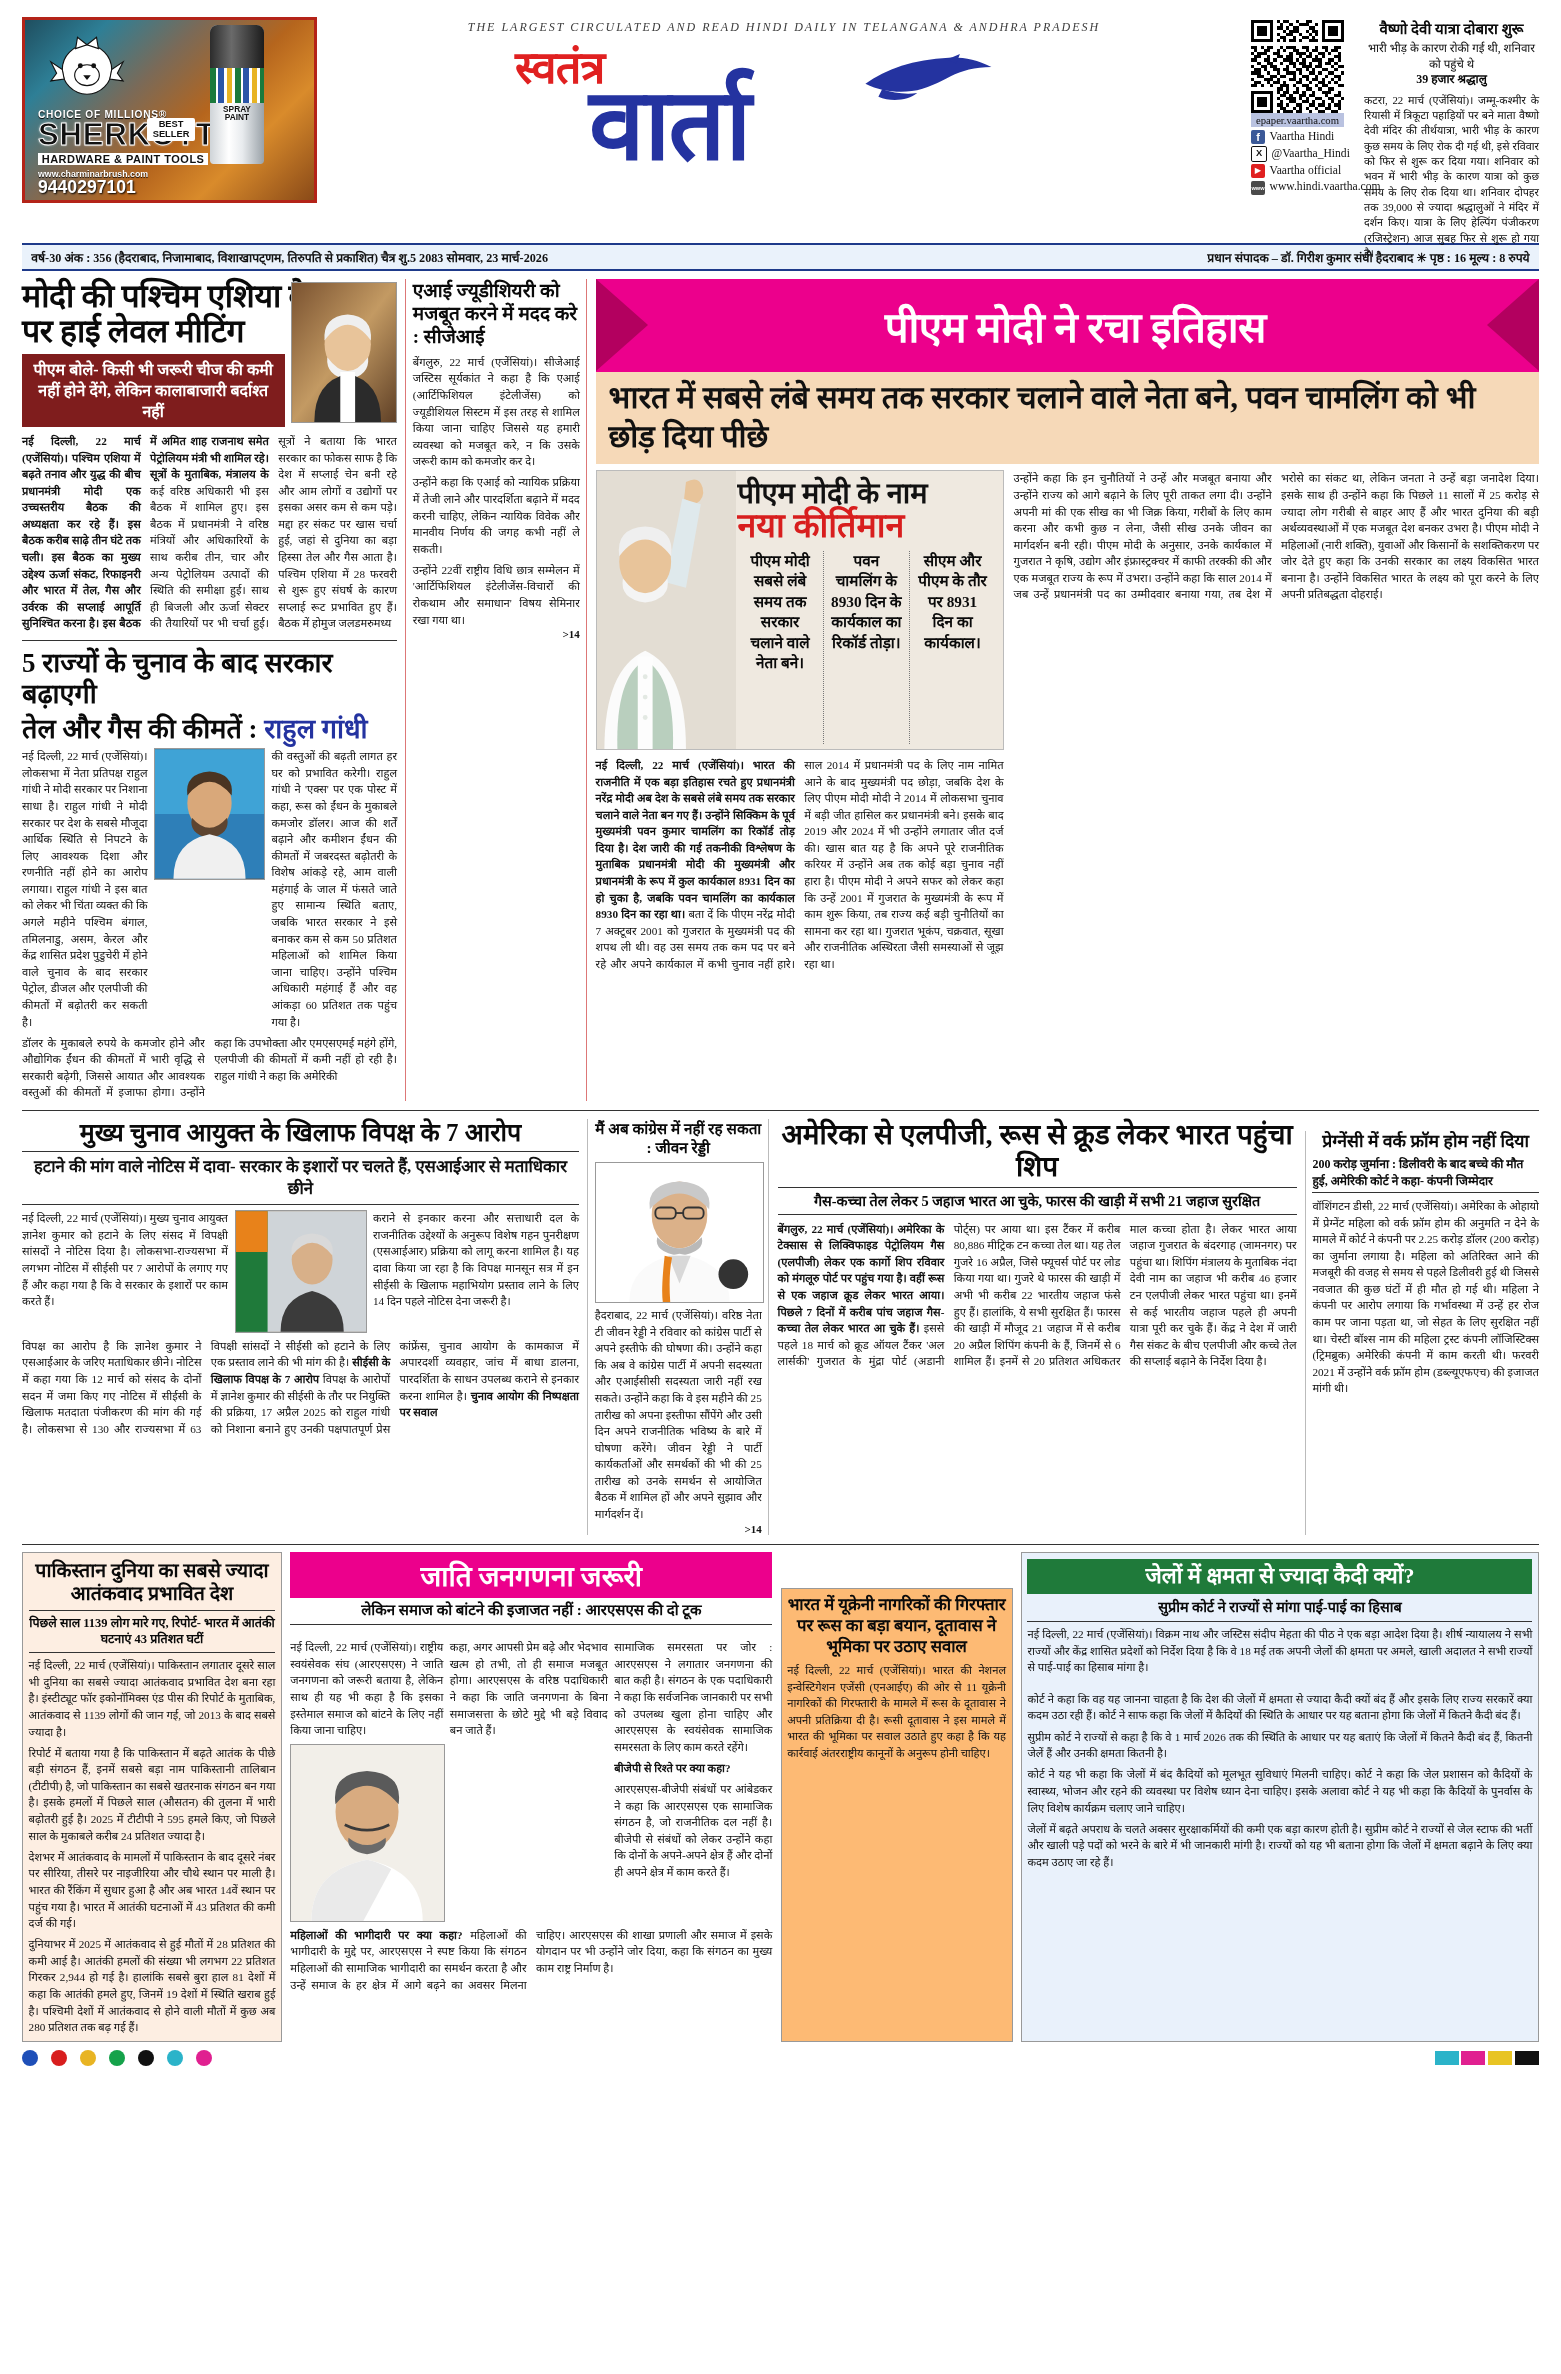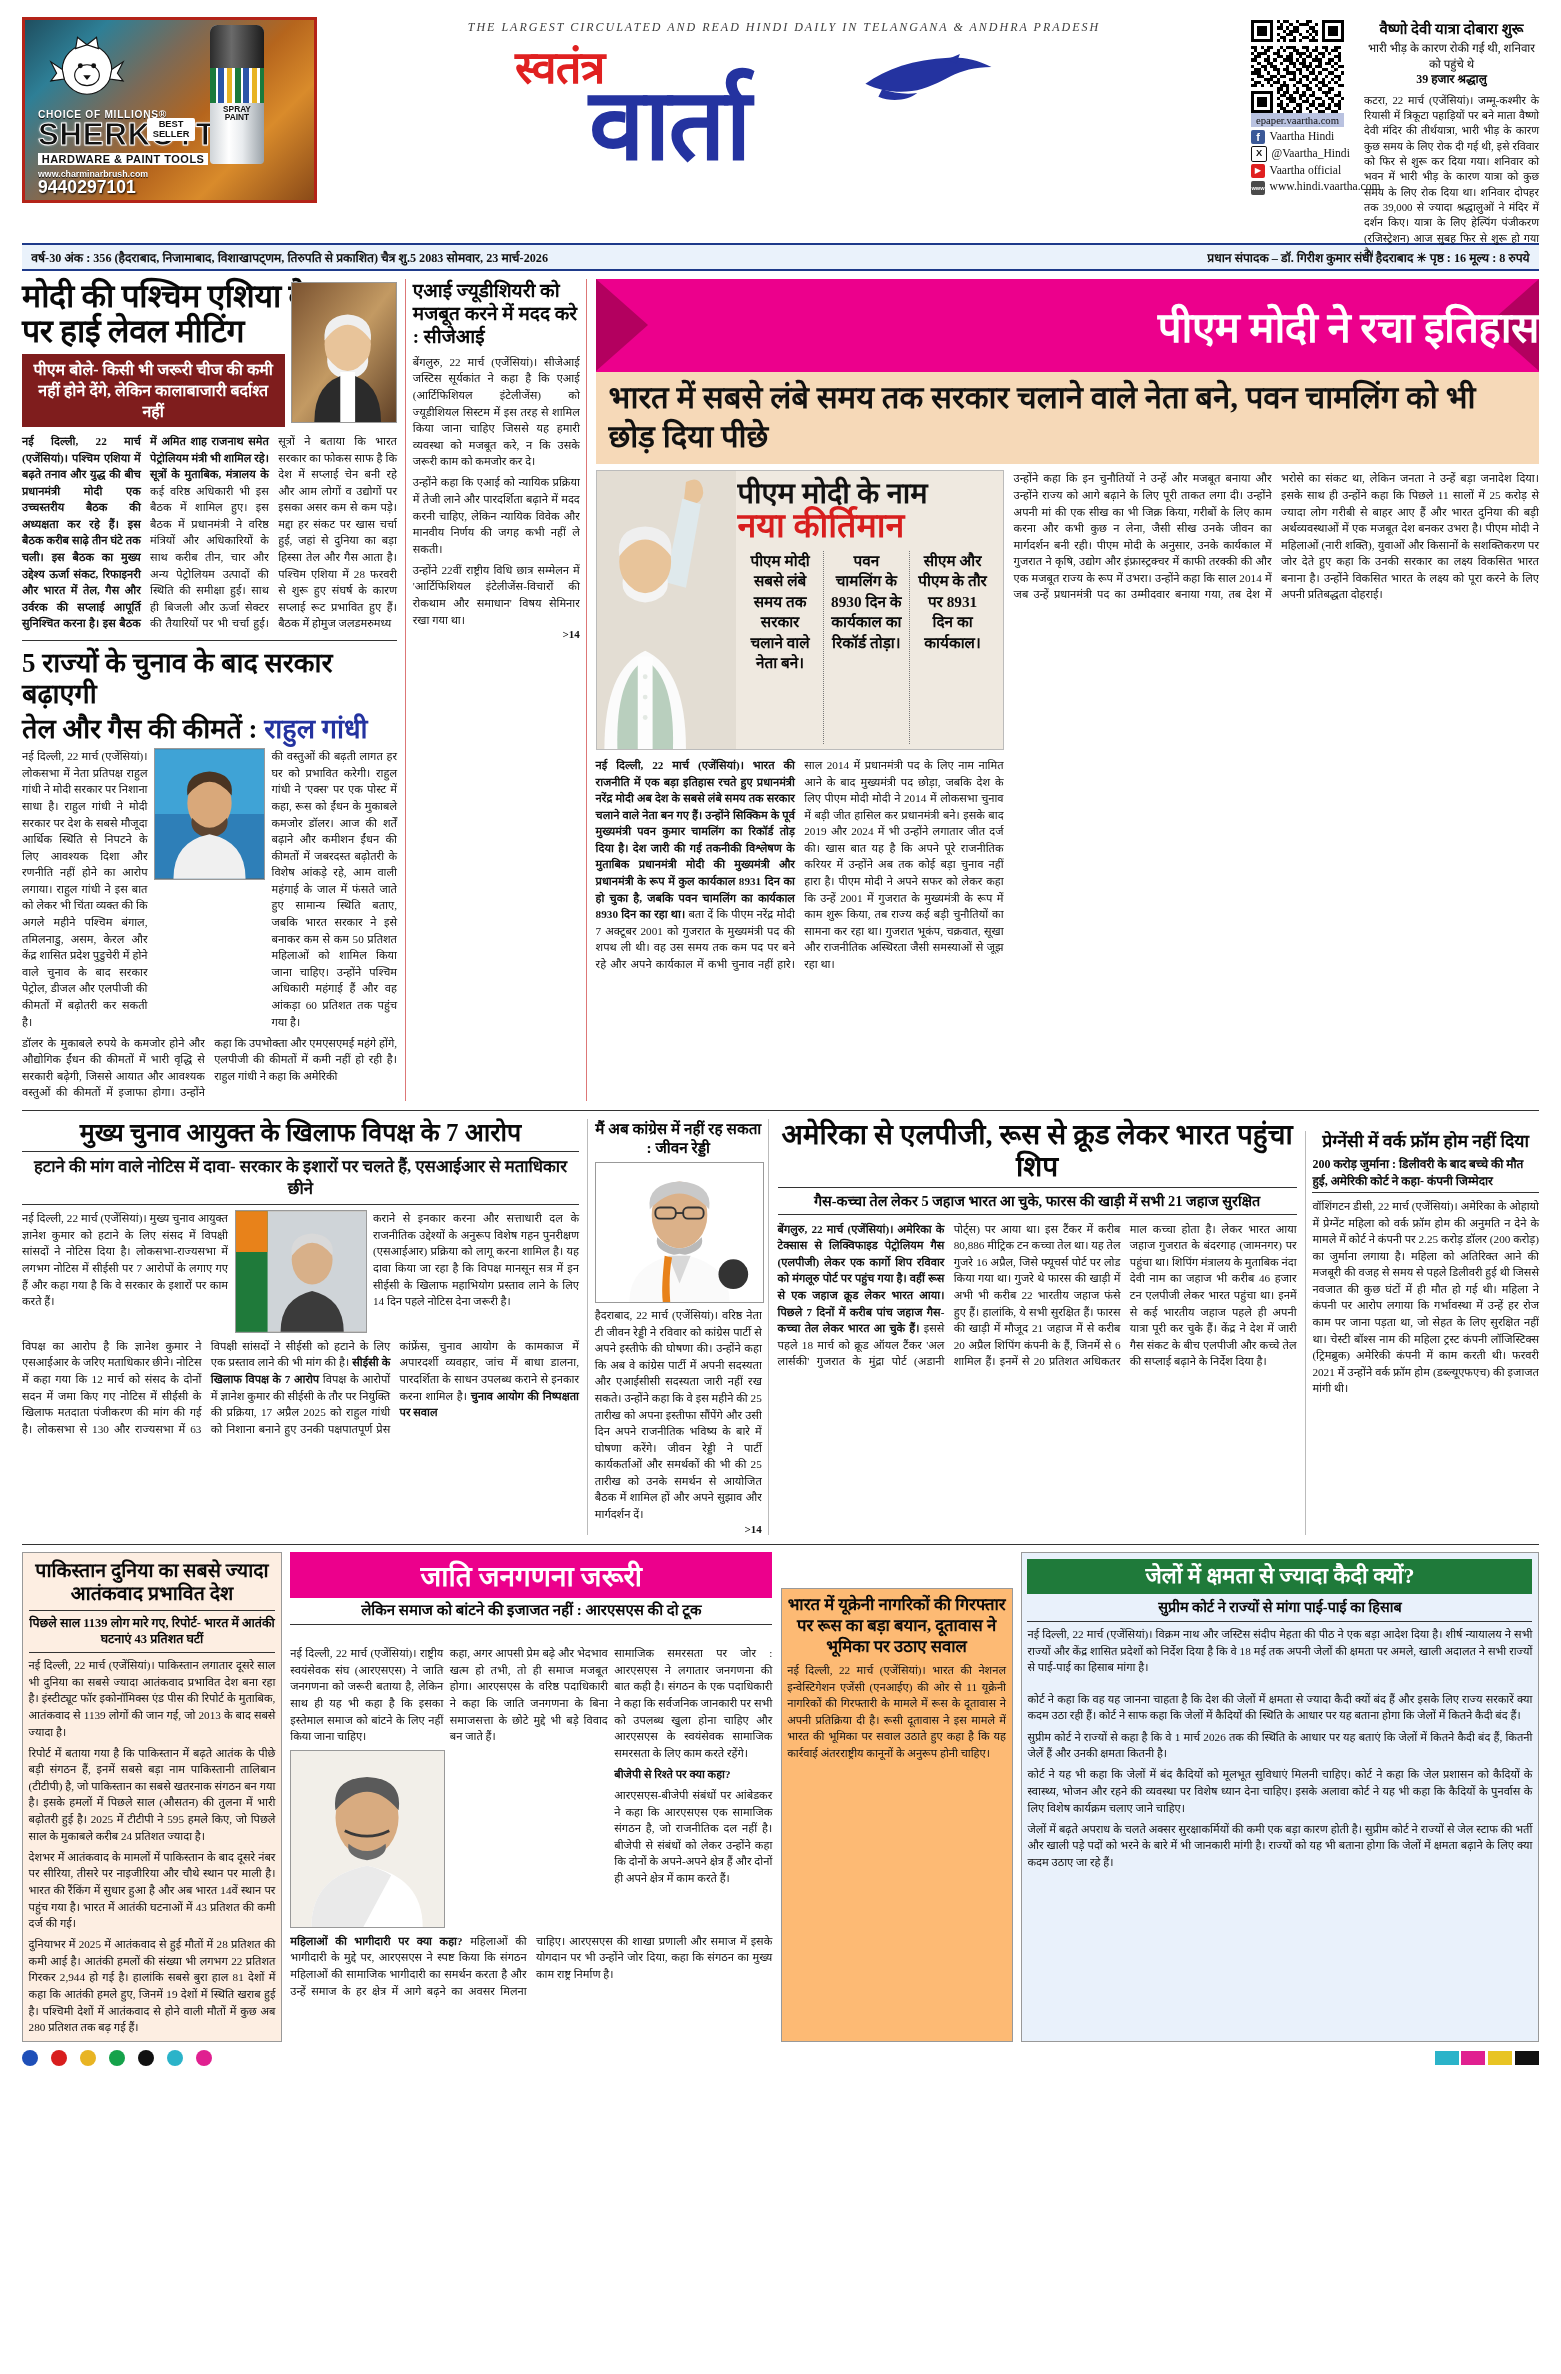--- a/index.html
+++ b/index.html
@@ -78,21 +78,21 @@
   .body-txt{font-size:11.2px;line-height:1.48;text-align:justify;color:#111;}
   .cols2{column-count:2;column-gap:9.3px;}
   .cols3{column-count:3;column-gap:9.3px;}
   .dateline{font-weight:700;}
   .photo{background:linear-gradient(160deg,#8d6742,#c49a6c 40%,#6b4a2f);border:0.9px solid #999;}
   .jump{color:#111;font-weight:700;font-size:11px;text-align:right;}
 
   .rule{border-top:1.9px solid #333;margin:8.3px 0 6.5px;}
 
   
-  .pink-banner{background:#ec008c;position:relative;height:93px;display:flex;align-items:center;justify-content:flex-end;overflow:hidden;padding-left:16px;}
+  .pink-banner{background:#ec008c;position:relative;height:93px;display:flex;align-items:center;justify-content:center;overflow:hidden;padding-left:16px;}
   .pink-banner .arrow-l{position:absolute;left:0;top:0;border-top:46px solid transparent;border-bottom:46px solid transparent;border-left:52px solid #b3005f;}
   .pink-banner .arrow-r{position:absolute;right:0;top:0;border-top:46px solid transparent;border-bottom:46px solid transparent;border-right:52px solid #b3005f;}
   .pink-banner .txt{color:#fff;font-size:42px;font-weight:700;letter-spacing:-0.5px;z-index:2;}
   .sub-banner{background:#f6d9b8;padding:7.4px 13px;}
   .sub-banner .txt{font-size:31px;font-weight:700;line-height:1.25;color:#111;}
 
   
   .info-card{border:0.9px solid #bbb;background:#efe9e0;display:flex;height:278px;overflow:hidden;position:relative;}
   .info-photo{width:139px;position:relative;background:#d9d4cb;overflow:hidden;flex:none;}
   .info-right{flex:1;padding:7.4px 7.4px 5.6px 1.9px;display:flex;flex-direction:column;}
@@ -626,21 +626,21 @@
       <h2 style="font-size:19.5px;font-weight:700;line-height:1.2;margin:0 0 4.6px;text-align:center;">पाकिस्तान दुनिया का सबसे ज्यादा आतंकवाद प्रभावित देश</h2>
       <div style="font-size:12.5px;font-weight:700;line-height:1.32;border-top:0.9px solid #333;border-bottom:0.9px solid #333;padding:3.7px 0;text-align:center;">पिछले साल 1139 लोग मारे गए, रिपोर्ट- भारत में आतंकी घटनाएं 43 प्रतिशत घटीं</div>
       <div class="body-txt" style="margin-top:4.6px;">नई दिल्ली, 22 मार्च (एजेंसियां)। पाकिस्तान लगातार दूसरे साल भी दुनिया का सबसे ज्यादा आतंकवाद प्रभावित देश बना रहा है। इंस्टीट्यूट फॉर इकोनॉमिक्स एंड पीस की रिपोर्ट के मुताबिक, आतंकवाद से 1139 लोगों की जान गई, जो 2013 के बाद सबसे ज्यादा है।</div>
       <div class="body-txt" style="margin-top:4.6px;">रिपोर्ट में बताया गया है कि पाकिस्तान में बढ़ते आतंक के पीछे बड़ी संगठन हैं, इनमें सबसे बड़ा नाम पाकिस्तानी तालिबान (टीटीपी) है, जो पाकिस्तान का सबसे खतरनाक संगठन बन गया है। इसके हमलों में पिछले साल (औसतन) की तुलना में भारी बढ़ोतरी हुई है। 2025 में टीटीपी ने 595 हमले किए, जो पिछले साल के मुकाबले करीब 24 प्रतिशत ज्यादा है।</div>
       <div class="body-txt" style="margin-top:4.6px;">देशभर में आतंकवाद के मामलों में पाकिस्तान के बाद दूसरे नंबर पर सीरिया, तीसरे पर नाइजीरिया और चौथे स्थान पर माली है। भारत की रैंकिंग में सुधार हुआ है और अब भारत 14वें स्थान पर पहुंच गया है। भारत में आतंकी घटनाओं में 43 प्रतिशत की कमी दर्ज की गई।</div>
       <div class="body-txt" style="margin-top:4.6px;">दुनियाभर में 2025 में आतंकवाद से हुई मौतों में 28 प्रतिशत की कमी आई है। आतंकी हमलों की संख्या भी लगभग 22 प्रतिशत गिरकर 2,944 हो गई है। हालांकि सबसे बुरा हाल 81 देशों में कहा कि आतंकी हमले हुए, जिनमें 19 देशों में स्थिति खराब हुई है। पश्चिमी देशों में आतंकवाद से होने वाली मौतों में कुछ अब 280 प्रतिशत तक बढ़ गई हैं।</div>
     </div>
 
     <div class="col" style="width:482px;">
       <div class="pink-head">जाति जनगणना जरूरी</div>
-      <div style="font-size:15px;font-weight:700;text-align:center;line-height:1.28;border-bottom:0.9px solid #333;padding:3.7px 0;margin-bottom:20px;">लेकिन समाज को बांटने की इजाजत नहीं : आरएसएस की दो टूक</div>
+      <div style="font-size:15px;font-weight:700;text-align:center;line-height:1.28;border-bottom:0.9px solid #333;padding:3.7px 0;margin-bottom:14px;">लेकिन समाज को बांटने की इजाजत नहीं : आरएसएस की दो टूक</div>
       <div style="display:flex;gap:6.5px;">
         <div style="width:153px;">
           <div class="body-txt">नई दिल्ली, 22 मार्च (एजेंसियां)। राष्ट्रीय स्वयंसेवक संघ (आरएसएस) ने जाति जनगणना को जरूरी बताया है, लेकिन साथ ही यह भी कहा है कि इसका इस्तेमाल समाज को बांटने के लिए नहीं किया जाना चाहिए।</div>
           <div class="photo" style="width:100%;height:176px;overflow:hidden;margin-top:5.6px;">
             <svg viewBox="0 0 165 190" class="modi-photo" preserveAspectRatio="none">
               <rect width="165" height="190" fill="#f2efe9"></rect>
               <ellipse cx="82" cy="72" rx="34" ry="42" fill="#d8ab80"></ellipse>
               <path d="M48 64 q34 -40 68 0 q5 -34 -34 -36 q-39 2 -34 36 z" fill="#5a5a5a"></path>
               <path d="M58 86 q24 12 48 0" stroke="#3a3a3a" stroke-width="3" fill="none"></path>
               <path d="M62 100 q20 16 40 0 q3 14 -20 18 q-23 -4 -20 -18 z" fill="#6a6a6a"></path>

